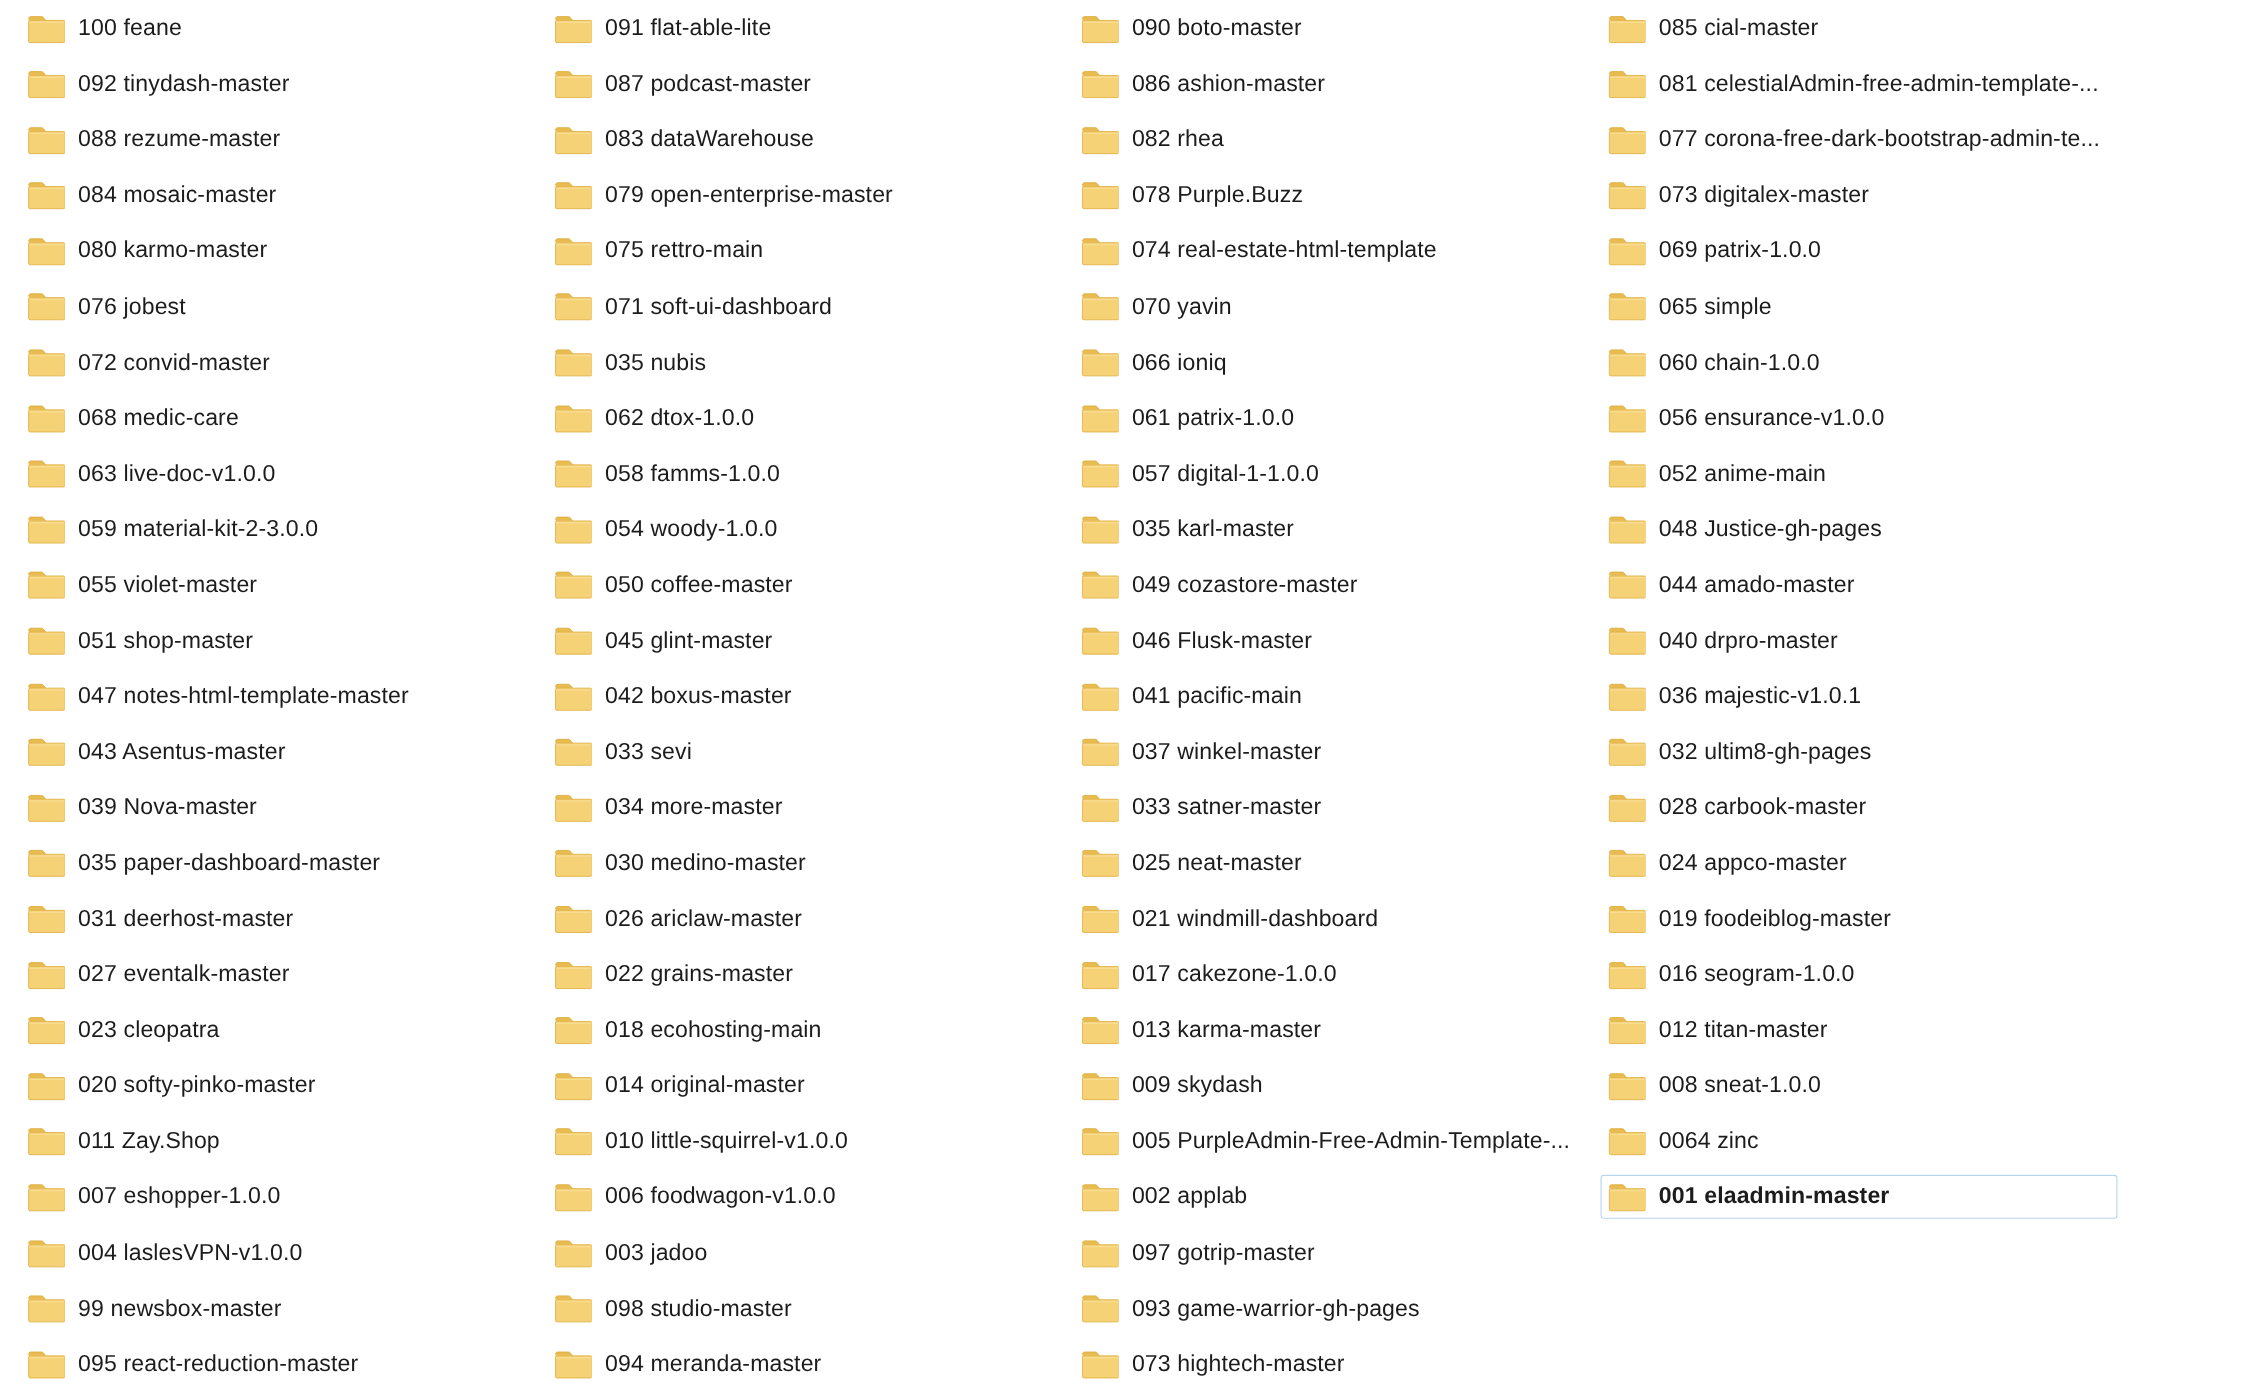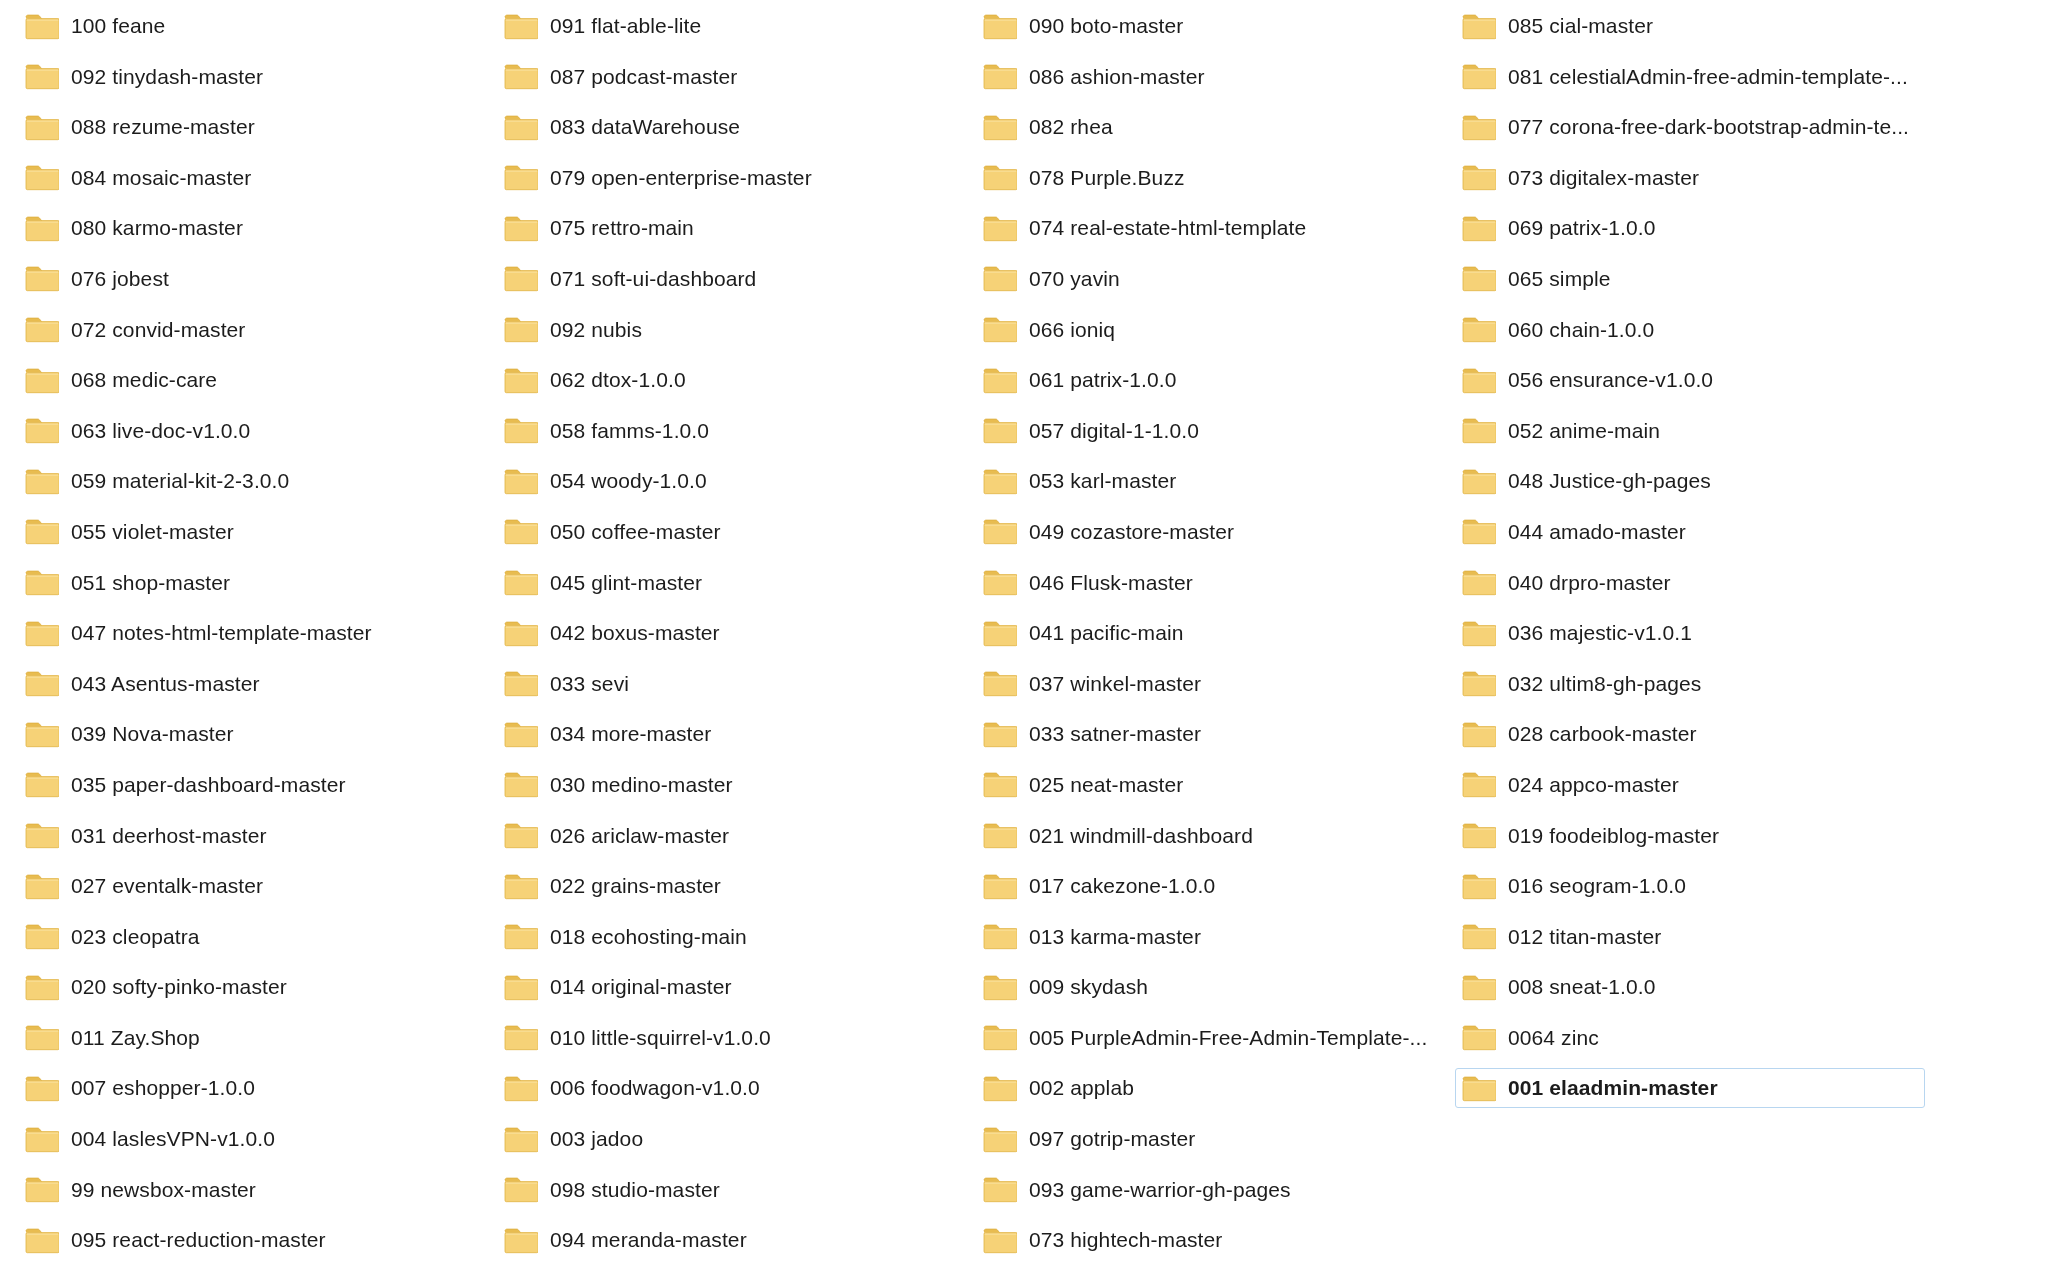--- a/index.html
+++ b/index.html
@@ -437,21 +437,21 @@
     <div class="file-item">
       <span class="folder-icon">
         <svg width="34" height="27" viewBox="0 0 34 27" xmlns="http://www.w3.org/2000/svg">
           <path d="M1 4.2C1 3.0 1.9 2.1 3.1 2.1h9.6c0.7 0 1.3 0.3 1.7 0.8l2.1 2.6h17.0v0H1z" fill="#e8bc50"></path>
           <path d="M1 5.6h32.3c0.5 0 0.9 0.4 0.9 0.9v17.6c0 0.9-0.7 1.6-1.6 1.6H2.2c-0.7 0-1.2-0.5-1.2-1.2V5.6z" fill="#f6d277"></path>
           <path d="M1 6.6h32.5v1.3H1z" fill="#fae4a5" opacity="0.55"></path>
           <path d="M1 4.2C1 3.0 1.9 2.1 3.1 2.1h9.6c0.7 0 1.3 0.3 1.7 0.8l2.1 2.6" fill="none" stroke="#ddad3d" stroke-width="0.8"></path>
           <rect x="1" y="5.6" width="33.2" height="20.1" rx="1.4" fill="none" stroke="#e0b243" stroke-width="0.8"></rect>
         </svg>
       </span>
-      <span class="file-label">092 nubis</span>
+      <span class="file-label">035 nubis</span>
     </div>
     <div class="file-item">
       <span class="folder-icon">
         <svg width="34" height="27" viewBox="0 0 34 27" xmlns="http://www.w3.org/2000/svg">
           <path d="M1 4.2C1 3.0 1.9 2.1 3.1 2.1h9.6c0.7 0 1.3 0.3 1.7 0.8l2.1 2.6h17.0v0H1z" fill="#e8bc50"></path>
           <path d="M1 5.6h32.3c0.5 0 0.9 0.4 0.9 0.9v17.6c0 0.9-0.7 1.6-1.6 1.6H2.2c-0.7 0-1.2-0.5-1.2-1.2V5.6z" fill="#f6d277"></path>
           <path d="M1 6.6h32.5v1.3H1z" fill="#fae4a5" opacity="0.55"></path>
           <path d="M1 4.2C1 3.0 1.9 2.1 3.1 2.1h9.6c0.7 0 1.3 0.3 1.7 0.8l2.1 2.6" fill="none" stroke="#ddad3d" stroke-width="0.8"></path>
           <rect x="1" y="5.6" width="33.2" height="20.1" rx="1.4" fill="none" stroke="#e0b243" stroke-width="0.8"></rect>
         </svg>
@@ -773,21 +773,21 @@
     <div class="file-item">
       <span class="folder-icon">
         <svg width="34" height="27" viewBox="0 0 34 27" xmlns="http://www.w3.org/2000/svg">
           <path d="M1 4.2C1 3.0 1.9 2.1 3.1 2.1h9.6c0.7 0 1.3 0.3 1.7 0.8l2.1 2.6h17.0v0H1z" fill="#e8bc50"></path>
           <path d="M1 5.6h32.3c0.5 0 0.9 0.4 0.9 0.9v17.6c0 0.9-0.7 1.6-1.6 1.6H2.2c-0.7 0-1.2-0.5-1.2-1.2V5.6z" fill="#f6d277"></path>
           <path d="M1 6.6h32.5v1.3H1z" fill="#fae4a5" opacity="0.55"></path>
           <path d="M1 4.2C1 3.0 1.9 2.1 3.1 2.1h9.6c0.7 0 1.3 0.3 1.7 0.8l2.1 2.6" fill="none" stroke="#ddad3d" stroke-width="0.8"></path>
           <rect x="1" y="5.6" width="33.2" height="20.1" rx="1.4" fill="none" stroke="#e0b243" stroke-width="0.8"></rect>
         </svg>
       </span>
-      <span class="file-label">053 karl-master</span>
+      <span class="file-label">035 karl-master</span>
     </div>
     <div class="file-item">
       <span class="folder-icon">
         <svg width="34" height="27" viewBox="0 0 34 27" xmlns="http://www.w3.org/2000/svg">
           <path d="M1 4.2C1 3.0 1.9 2.1 3.1 2.1h9.6c0.7 0 1.3 0.3 1.7 0.8l2.1 2.6h17.0v0H1z" fill="#e8bc50"></path>
           <path d="M1 5.6h32.3c0.5 0 0.9 0.4 0.9 0.9v17.6c0 0.9-0.7 1.6-1.6 1.6H2.2c-0.7 0-1.2-0.5-1.2-1.2V5.6z" fill="#f6d277"></path>
           <path d="M1 6.6h32.5v1.3H1z" fill="#fae4a5" opacity="0.55"></path>
           <path d="M1 4.2C1 3.0 1.9 2.1 3.1 2.1h9.6c0.7 0 1.3 0.3 1.7 0.8l2.1 2.6" fill="none" stroke="#ddad3d" stroke-width="0.8"></path>
           <rect x="1" y="5.6" width="33.2" height="20.1" rx="1.4" fill="none" stroke="#e0b243" stroke-width="0.8"></rect>
         </svg>

